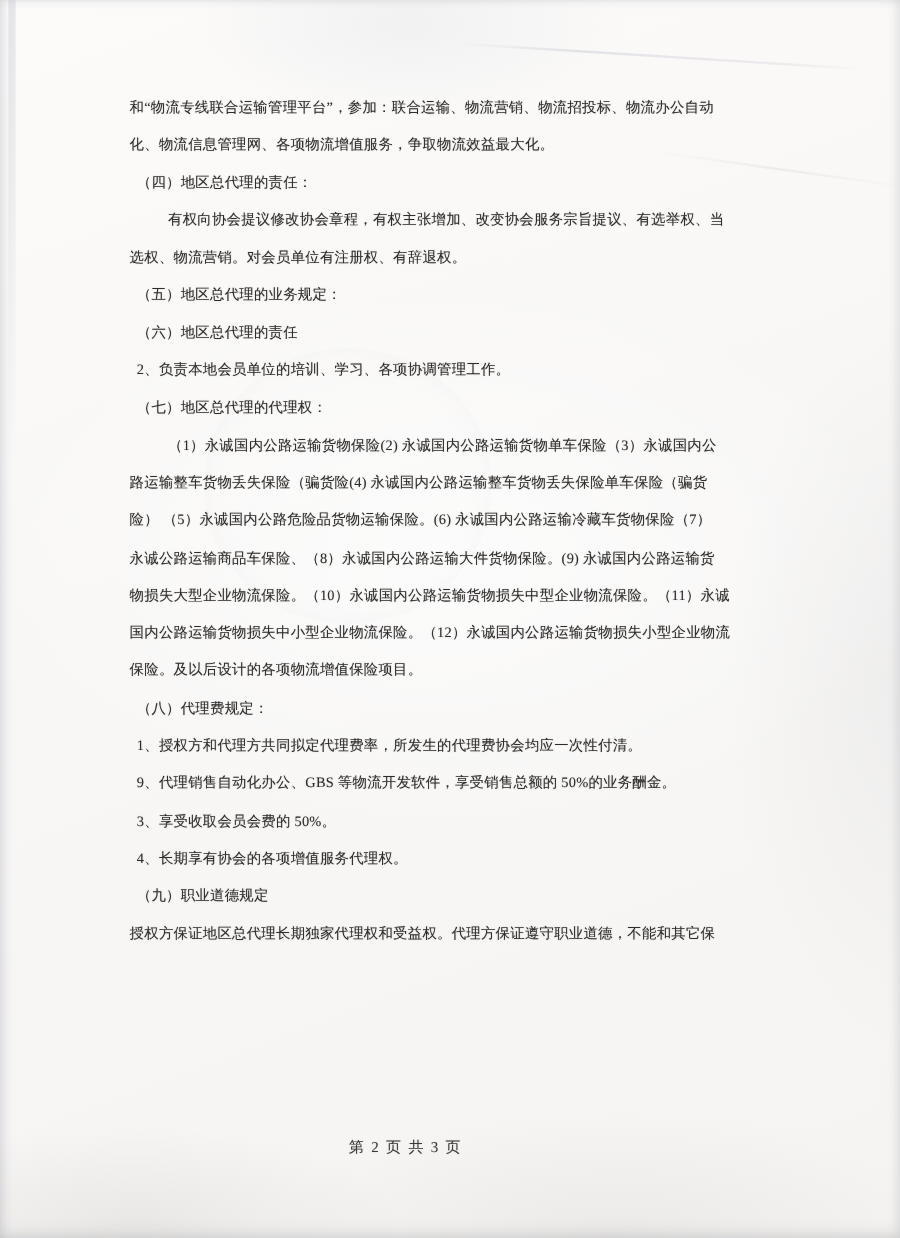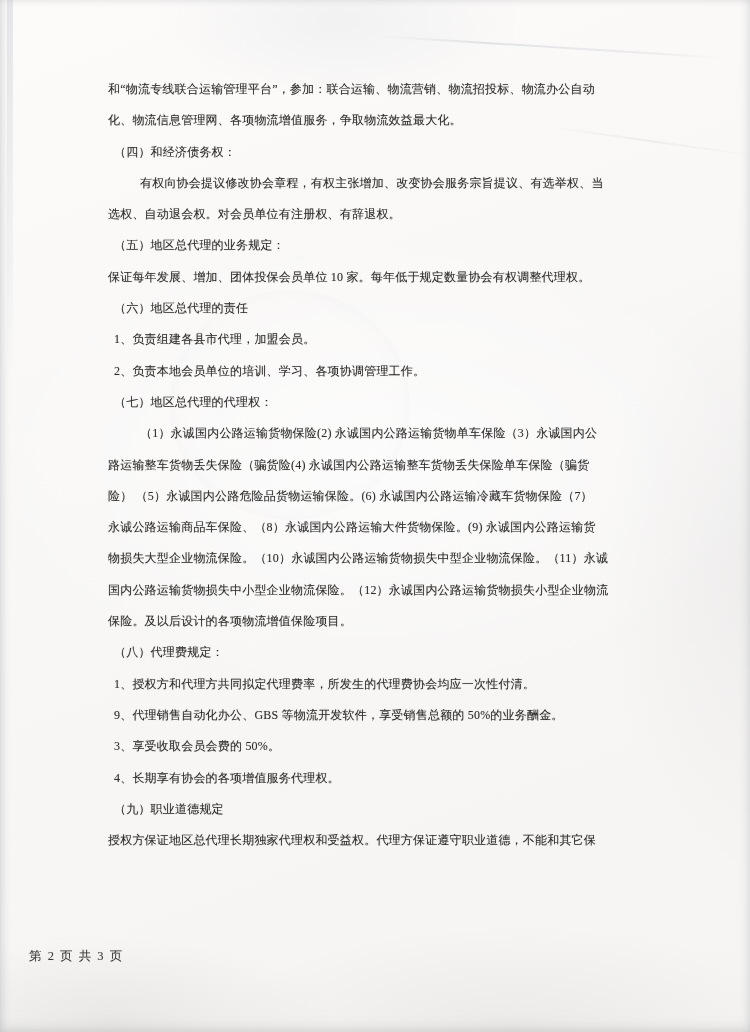--- a/index.html
+++ b/index.html
@@ -75,46 +75,44 @@
   }
   .line { white-space: nowrap; }
   .ind-0 { padding-left: 0; }
   .ind-1 { padding-left: 6px; }
   .ind-2 { padding-left: 17px; }
   .ind-3 { padding-left: 32px; }
   .footer {
     position: absolute;
     left: 0; top: 948px;
     width: 676px;
+    text-align: center;
     font-size: 12.5px;
     letter-spacing: 1.5px;
     color: #3a3938;
     text-shadow: 0 0 1px rgba(70,68,66,0.3);
-    padding-left: 29px;
   }
 </style>
 </head>
 <body>
 
 <div class="page">
   <div class="streak-left"></div>
   <div class="crease-a"></div>
   <div class="crease-b"></div>
   <div class="crease-c"></div>
 
   <div class="text-block">
       <div class="line ind-0">和“物流专线联合运输管理平台”，参加：联合运输、物流营销、物流招投标、物流办公自动</div>
       <div class="line ind-0">化、物流信息管理网、各项物流增值服务，争取物流效益最大化。</div>
-      <div class="line ind-1">（四）和经济债务权：</div>
+      <div class="line ind-1">（四）地区总代理的责任：</div>
       <div class="line ind-3">有权向协会提议修改协会章程，有权主张增加、改变协会服务宗旨提议、有选举权、当</div>
-      <div class="line ind-0">选权、自动退会权。对会员单位有注册权、有辞退权。</div>
+      <div class="line ind-0">选权、物流营销。对会员单位有注册权、有辞退权。</div>
       <div class="line ind-1">（五）地区总代理的业务规定：</div>
-      <div class="line ind-0">保证每年发展、增加、团体投保会员单位 10 家。每年低于规定数量协会有权调整代理权。</div>
       <div class="line ind-1">（六）地区总代理的责任</div>
-      <div class="line ind-1">1、负责组建各县市代理，加盟会员。</div>
       <div class="line ind-1">2、负责本地会员单位的培训、学习、各项协调管理工作。</div>
       <div class="line ind-1">（七）地区总代理的代理权：</div>
       <div class="line ind-3">（1）永诚国内公路运输货物保险(2) 永诚国内公路运输货物单车保险（3）永诚国内公</div>
       <div class="line ind-0">路运输整车货物丢失保险（骗货险(4) 永诚国内公路运输整车货物丢失保险单车保险（骗货</div>
       <div class="line ind-0">险） （5）永诚国内公路危险品货物运输保险。(6) 永诚国内公路运输冷藏车货物保险（7）</div>
       <div class="line ind-0">永诚公路运输商品车保险、（8）永诚国内公路运输大件货物保险。(9) 永诚国内公路运输货</div>
       <div class="line ind-0">物损失大型企业物流保险。（10）永诚国内公路运输货物损失中型企业物流保险。（11）永诚</div>
       <div class="line ind-0">国内公路运输货物损失中小型企业物流保险。（12）永诚国内公路运输货物损失小型企业物流</div>
       <div class="line ind-0">保险。及以后设计的各项物流增值保险项目。</div>
       <div class="line ind-1">（八）代理费规定：</div>

